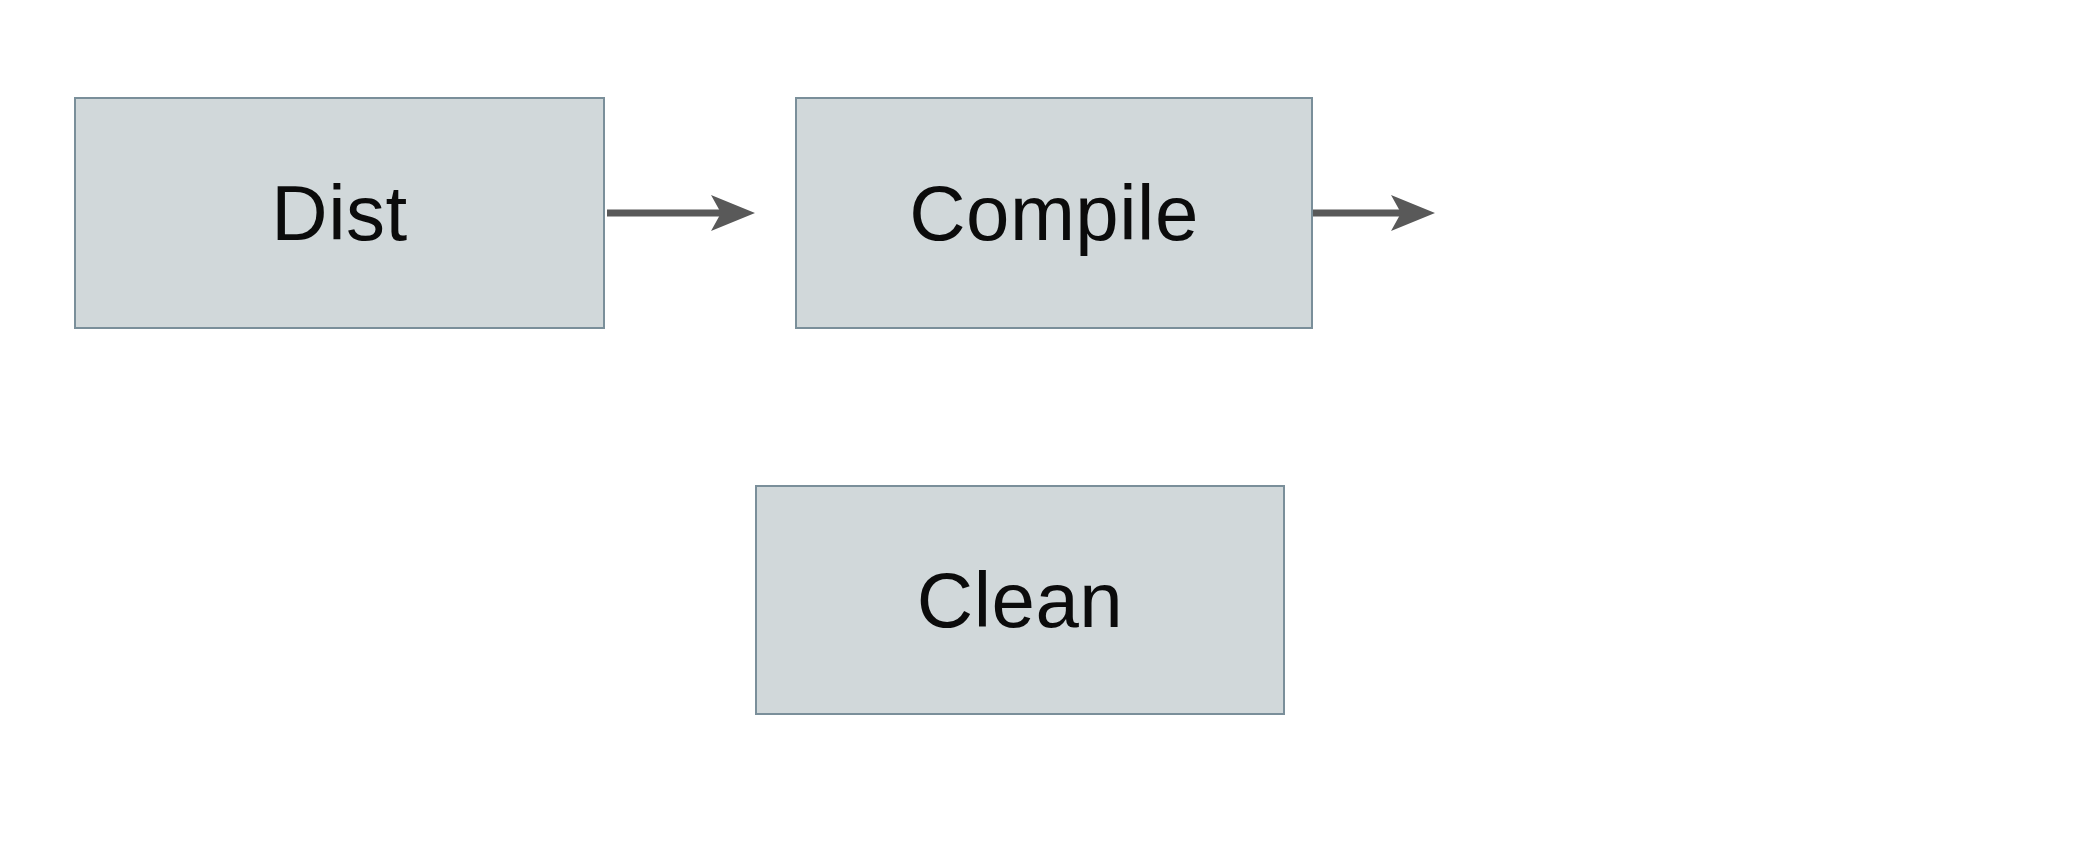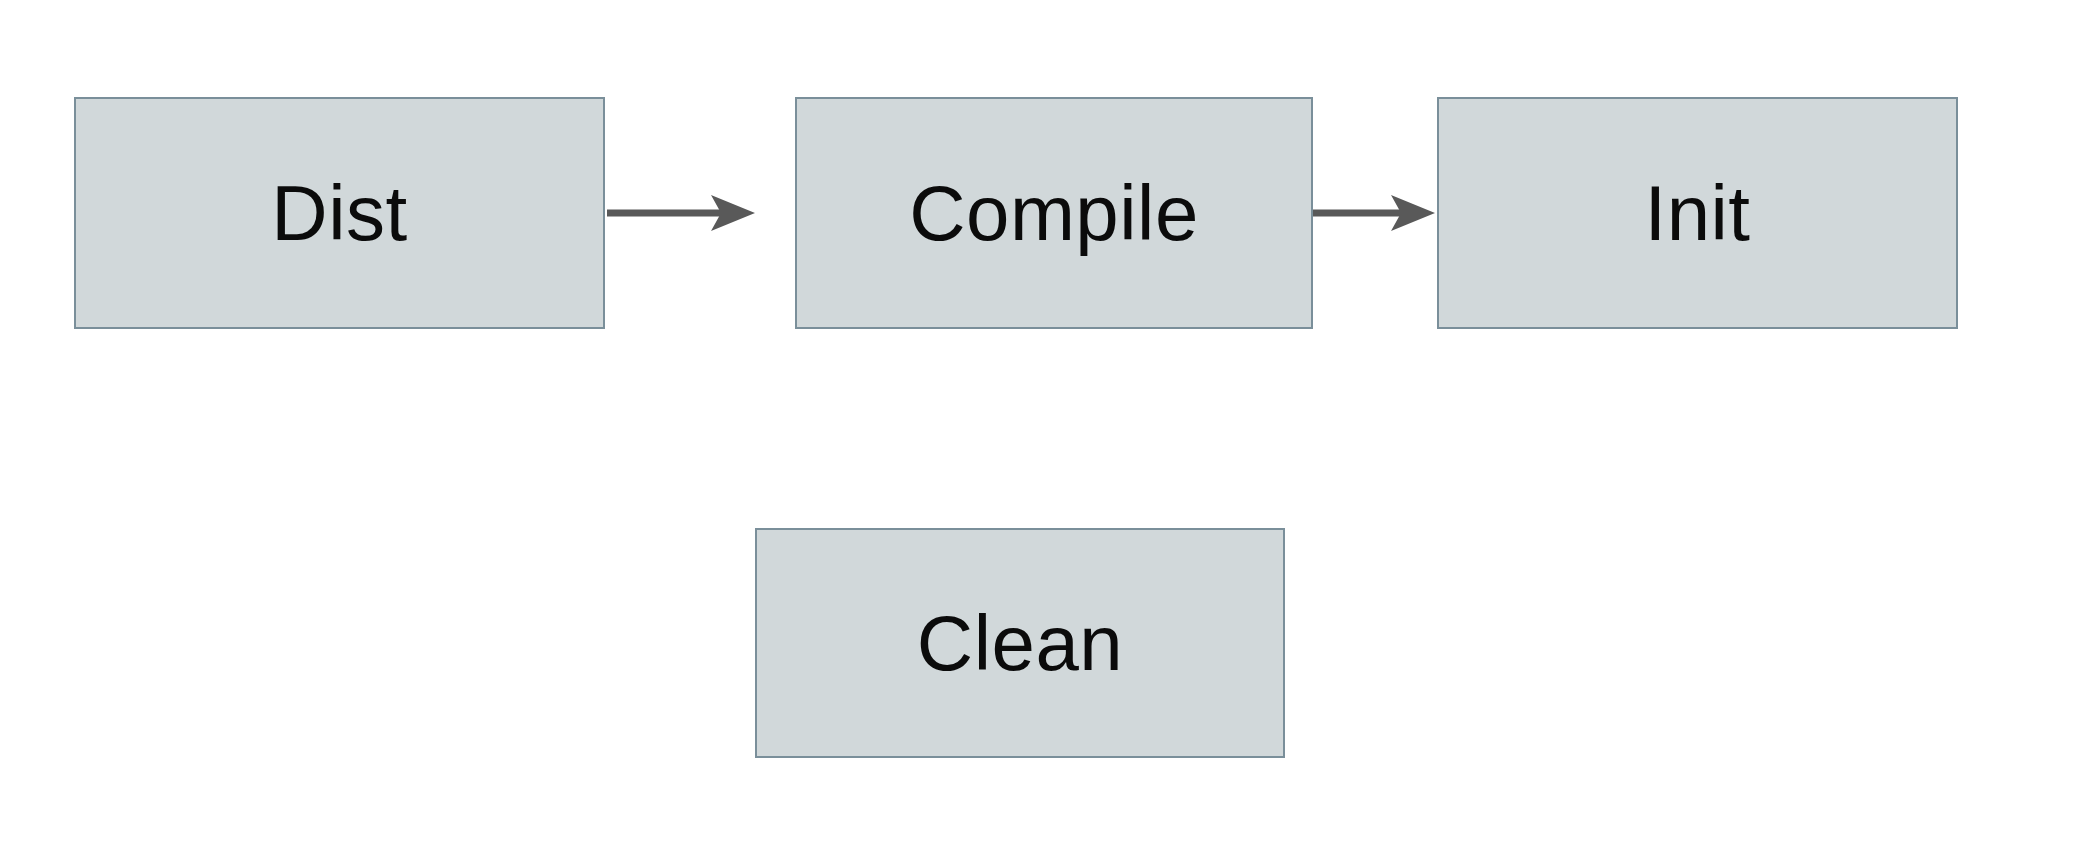--- a/index.html
+++ b/index.html
@@ -31,21 +31,21 @@
     line-height: 1;
     color: var(--text-color, #0b0b0b);
     letter-spacing: 0.5px;
     white-space: nowrap;
     user-select: none;
   }
   
   .node-dist    { left: 74px;   top: 97px;  width: 531px; height: 232px; }
   .node-compile { left: 757px;  top: 97px;  width: 518px; height: 232px; margin-left: 38px; }
   .node-init    { left: 1437px; top: 97px;  width: 521px; height: 232px; }
-  .node-clean   { left: 755px;  top: 528px; width: 530px; height: 230px; }
+  .node-clean   { left: 755px;  top: 485px; width: 530px; height: 230px; }
 
   .edges-layer {
     position: absolute;
     left: 0;
     top: 0;
     width: 2078px;
     height: 848px;
     pointer-events: none;
   }
   .edge-line {
@@ -77,21 +77,18 @@
   </svg>
 
   <div class="node node-dist">
     <span class="node-label">Dist</span>
   </div>
 
   <div class="node node-compile">
     <span class="node-label">Compile</span>
   </div>
 
-  <div class="node node-init">
-    <span class="node-label">Init</span>
-  </div>
 
   <div class="node node-clean">
     <span class="node-label">Clean</span>
   </div>
 
 </div>
 
 </body></html>

